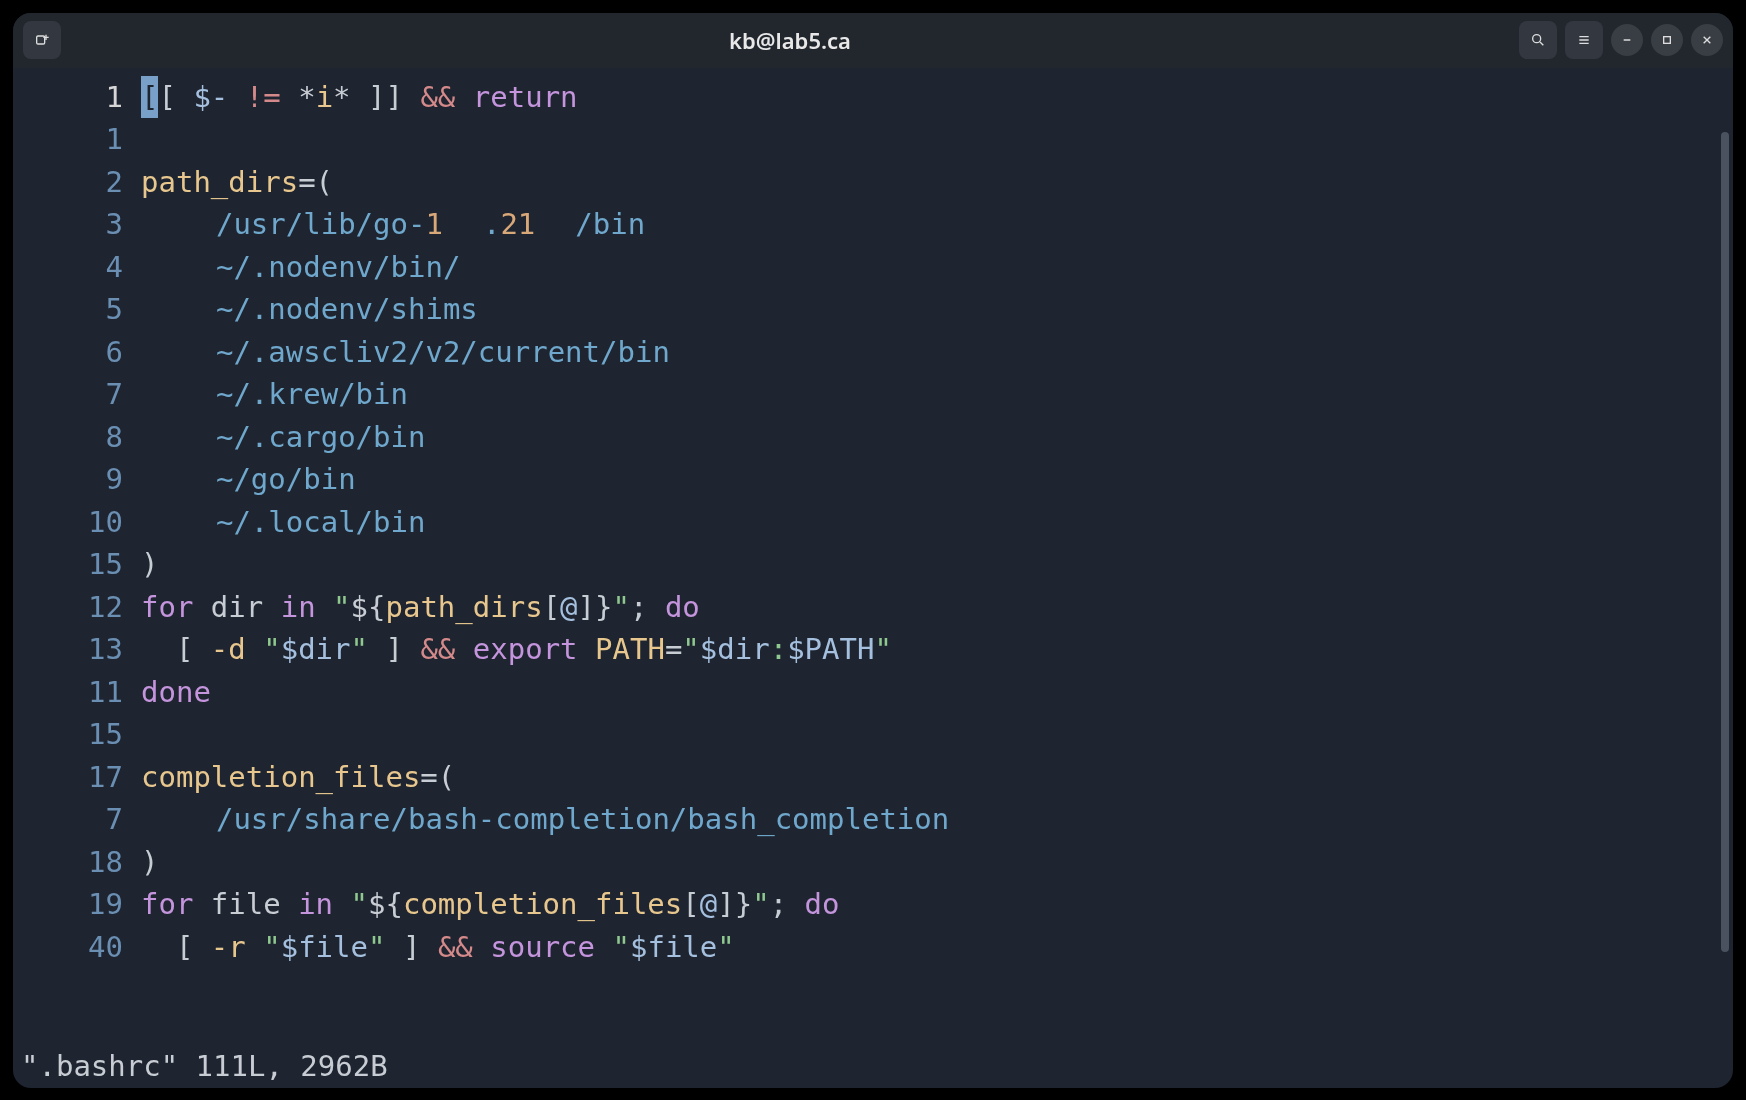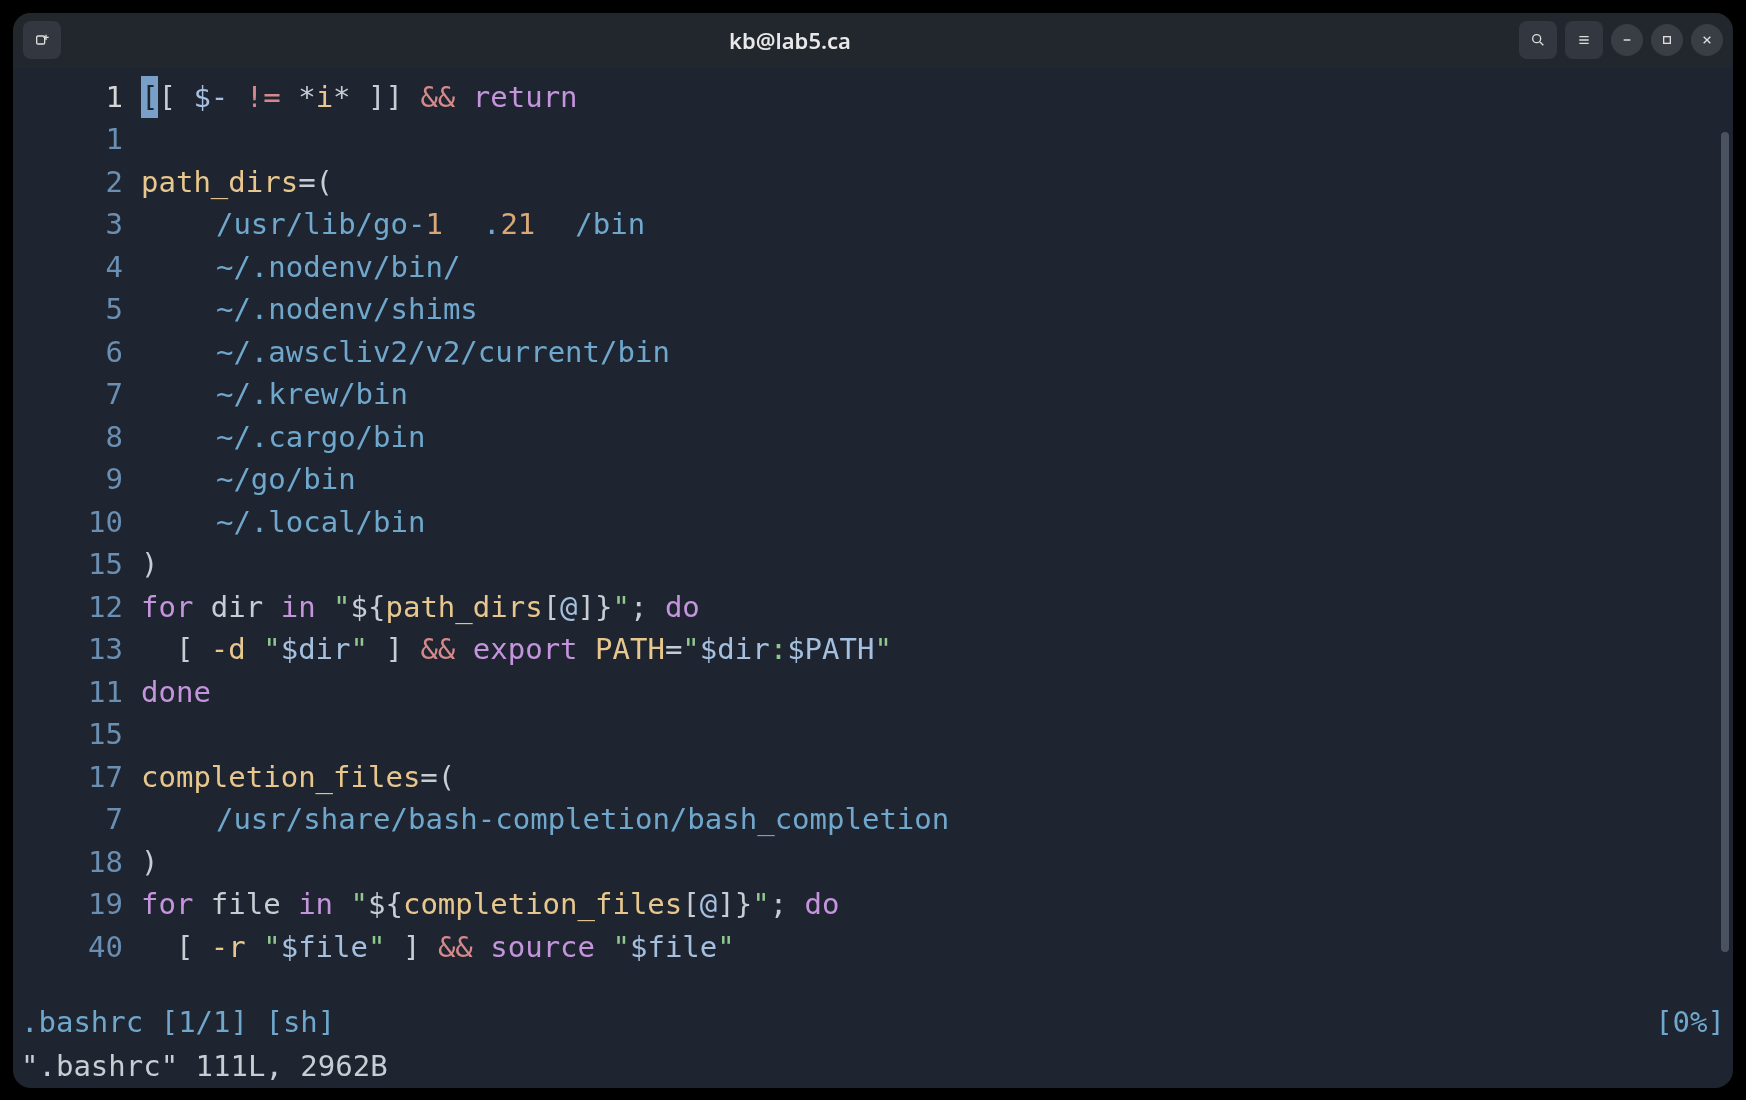--- a/index.html
+++ b/index.html
@@ -205,22 +205,18 @@
         <div>17</div>
         <div>7</div>
         <div>18</div>
         <div>19</div>
         <div>40</div>
       </div>
     <div class="code" id="code"><div><span class="cursor">[</span><span class="tok-op">[ </span><span class="tok-var">$-</span><span class="tok-op"> </span><span class="tok-ne">!=</span><span class="tok-op"> *</span><span class="tok-id">i</span><span class="tok-op">* ]] </span><span class="tok-ne">&amp;&amp;</span><span class="tok-op"> </span><span class="tok-kw">return</span></div><div>&nbsp;</div><div><span class="tok-id">path_dirs</span><span class="tok-op">=(</span></div><div><span class="tok-plain">  </span><span class="tok-path">/usr/lib/go-</span><span class="tok-num">1</span><span class="tok-path">.</span><span class="tok-num">21</span><span class="tok-path">/bin</span></div><div><span class="tok-plain">  </span><span class="tok-path">~/.nodenv/bin/</span></div><div><span class="tok-plain">  </span><span class="tok-path">~/.nodenv/shims</span></div><div><span class="tok-plain">  </span><span class="tok-path">~/.awscliv2/v2/current/bin</span></div><div><span class="tok-plain">  </span><span class="tok-path">~/.krew/bin</span></div><div><span class="tok-plain">  </span><span class="tok-path">~/.cargo/bin</span></div><div><span class="tok-plain">  </span><span class="tok-path">~/go/bin</span></div><div><span class="tok-plain">  </span><span class="tok-path">~/.local/bin</span></div><div><span class="tok-op">)</span></div><div><span class="tok-kw">for</span><span class="tok-plain"> dir </span><span class="tok-kw">in</span><span class="tok-plain"> </span><span class="tok-str">"</span><span class="tok-op">${</span><span class="tok-id">path_dirs</span><span class="tok-op">[</span><span class="tok-var">@</span><span class="tok-op">]}</span><span class="tok-str">"</span><span class="tok-op">;</span><span class="tok-plain"> </span><span class="tok-kw">do</span></div><div><span class="tok-plain">  </span><span class="tok-op">[ </span><span class="tok-id">-d</span><span class="tok-op"> </span><span class="tok-str">"</span><span class="tok-var">$dir</span><span class="tok-str">"</span><span class="tok-op"> ] </span><span class="tok-ne">&amp;&amp;</span><span class="tok-plain"> </span><span class="tok-kw">export</span><span class="tok-plain"> </span><span class="tok-id">PATH</span><span class="tok-op">=</span><span class="tok-str">"</span><span class="tok-var">$dir</span><span class="tok-str">:</span><span class="tok-var">$PATH</span><span class="tok-str">"</span></div><div><span class="tok-kw">done</span></div><div>&nbsp;</div><div><span class="tok-id">completion_files</span><span class="tok-op">=(</span></div><div><span class="tok-plain">  </span><span class="tok-path">/usr/share/bash-completion/bash_completion</span></div><div><span class="tok-op">)</span></div><div><span class="tok-kw">for</span><span class="tok-plain"> file </span><span class="tok-kw">in</span><span class="tok-plain"> </span><span class="tok-str">"</span><span class="tok-op">${</span><span class="tok-id">completion_files</span><span class="tok-op">[</span><span class="tok-var">@</span><span class="tok-op">]}</span><span class="tok-str">"</span><span class="tok-op">;</span><span class="tok-plain"> </span><span class="tok-kw">do</span></div><div><span class="tok-plain">  </span><span class="tok-op">[ </span><span class="tok-id">-r</span><span class="tok-op"> </span><span class="tok-str">"</span><span class="tok-var">$file</span><span class="tok-str">"</span><span class="tok-op"> ] </span><span class="tok-ne">&amp;&amp;</span><span class="tok-plain"> </span><span class="tok-kw">source</span><span class="tok-plain"> </span><span class="tok-str">"</span><span class="tok-var">$file</span><span class="tok-str">"</span></div></div>
     <div class="scrollbar"></div>
   </div>
 
-  <div class="statusbar">
-    <span>.bashrc [1/1] [sh]</span>
-    <span>[0%]</span>
-  </div>
 
   <div class="cmdline">
     <span>".bashrc" 111L, 2962B</span>
   </div>
 
 </div>
 
 </body></html>

